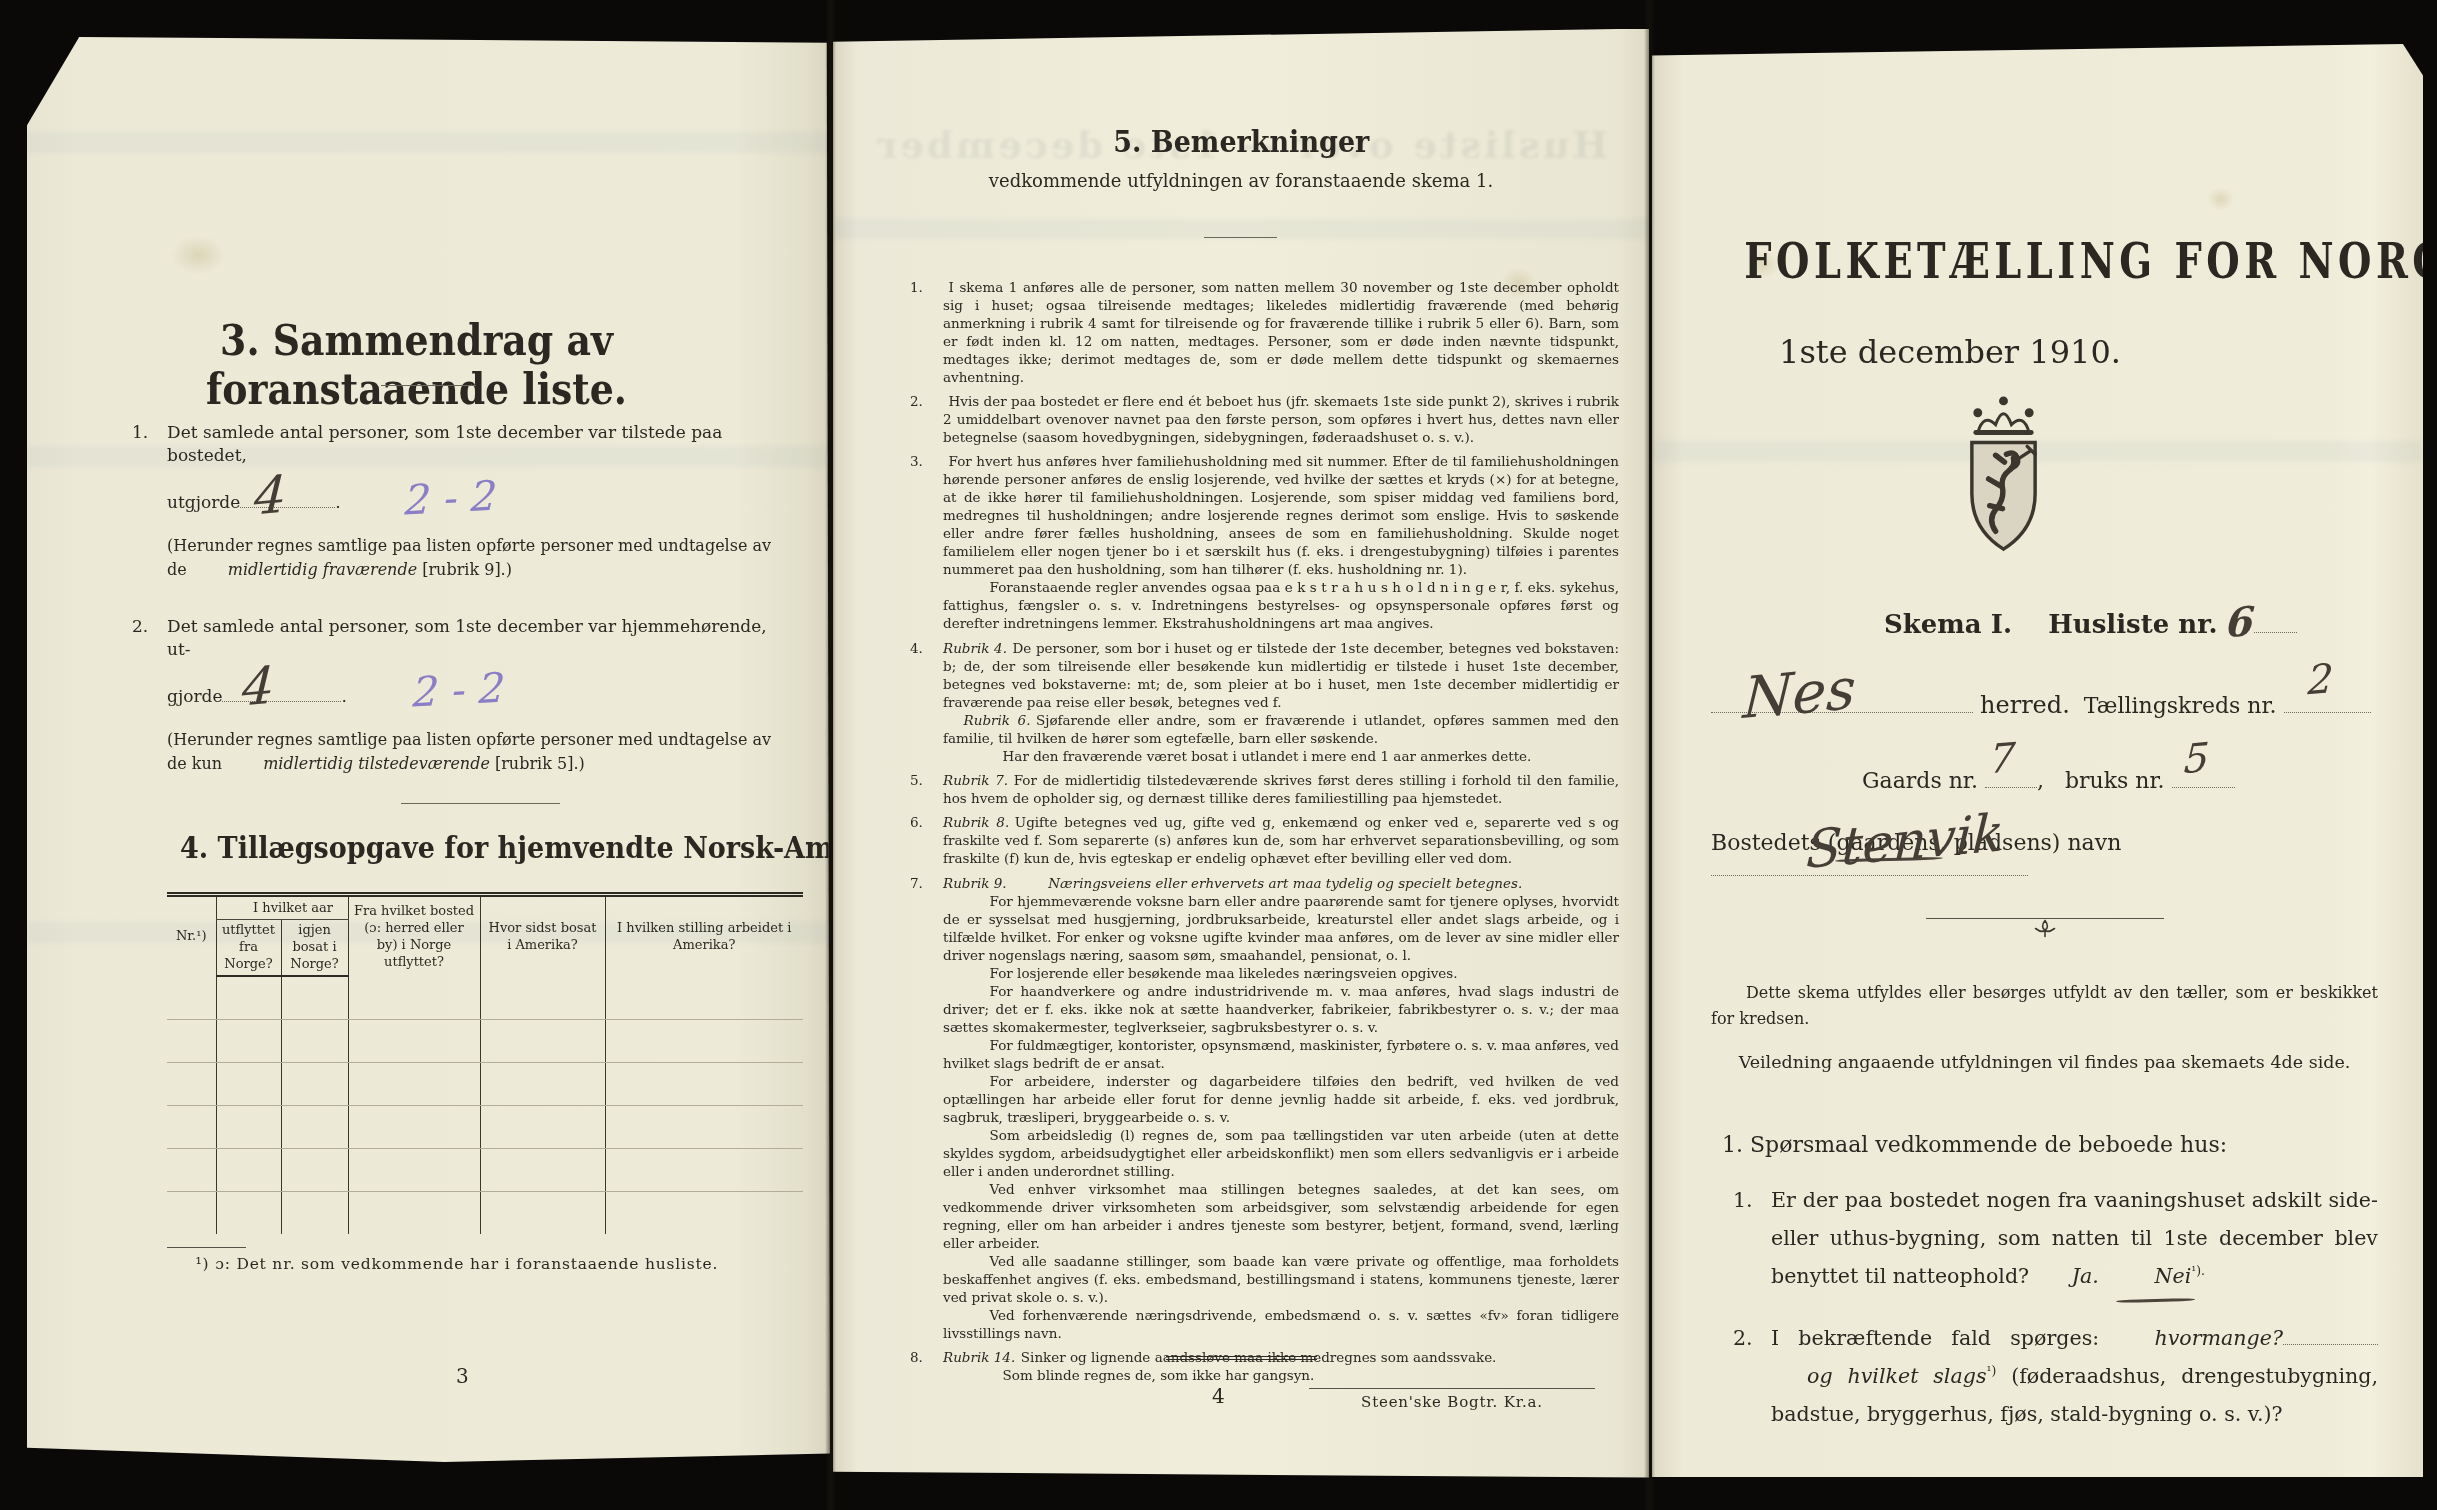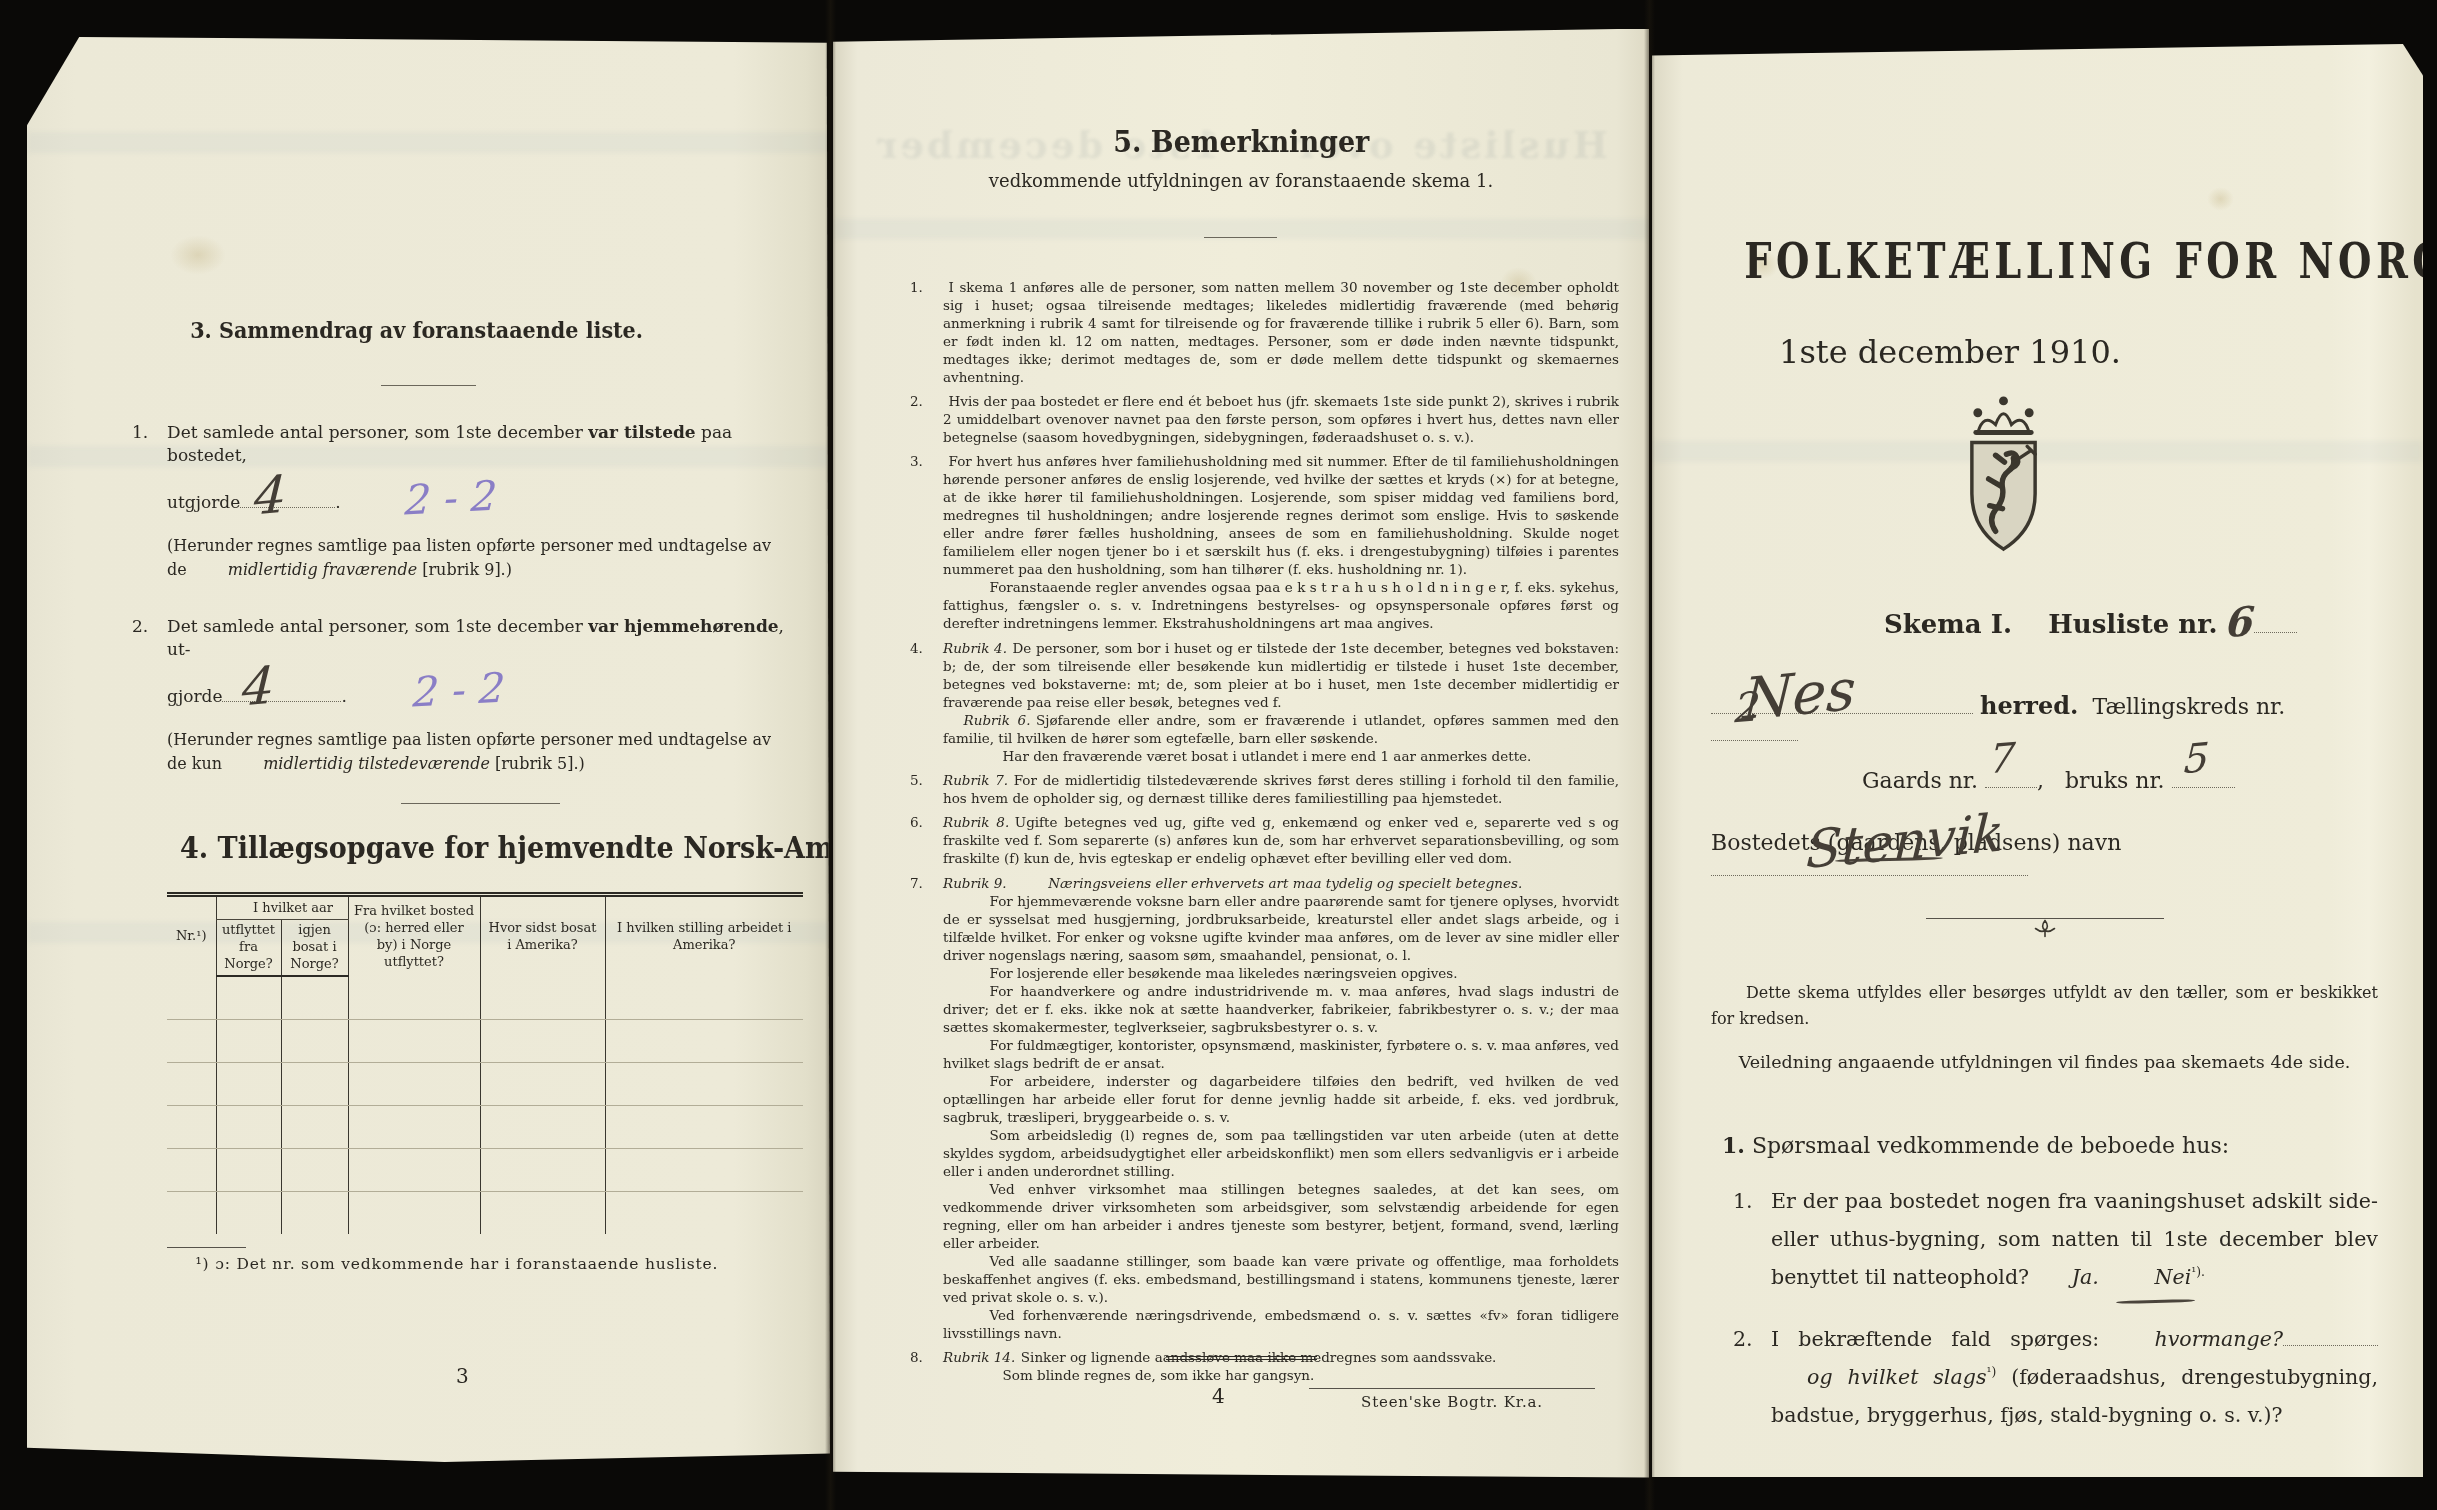--- a/index.html
+++ b/index.html
@@ -19,29 +19,29 @@
   .crease{position:absolute;top:0;bottom:0;width:11px;pointer-events:none;}
   .streak{position:absolute;left:0;right:0;height:20.6px;background:rgba(160,180,190,0.10);filter:blur(2.4px);}
   .stain{position:absolute;border-radius:50%;background:radial-gradient(rgba(150,120,40,.18),rgba(150,120,40,0) 70%);}
   
   .disp{font-weight:bold;display:inline-block;transform:scaleX(.9);transform-origin:center;}
   .ctr{text-align:center;}
   .rule{border-top:1.6px solid #6b675b;height:0;}
   .dots{display:inline-block;border-bottom:1.6px dotted #6e6a5c;height:0.9em;vertical-align:baseline;}
   sup{font-size:.6em;}
   .it{font-style:italic;margin-left:36px;}
-  .bd{font-weight:bold;}
+  .bd{font-weight:normal;}
   
   .hw{font-family:"DejaVu Serif",serif;font-style:italic;color:#443e36;
       display:inline-block;transform:rotate(-5deg) skewX(-8deg);line-height:1;}
   .hw2{font-family:"DejaVu Serif",serif;font-style:italic;color:#8a7ec6;
       display:inline-block;transform:rotate(-3deg) skewX(-6deg);line-height:1;}
   .inkline{position:absolute;height:3.2px;background:#4a443b;border-radius:60%/100%;transform:rotate(-1.5deg);}
   
-  #s3t{position:absolute;top:279px;left:0;right:24px;font-size:23px;}
+  #s3t{position:absolute;top:279px;left:0;right:24px;font-size:42px;}
   #s3rule{position:absolute;top:348px;left:354px;width:95px;}
   #lflow{position:absolute;left:140px;top:376px;width:627px;font-size:17px;line-height:1.35;}
   .litem{position:relative;margin-top:8px;}
   .lnum{position:absolute;left:-35px;top:0;}
   .fillline{position:relative;margin-top:24px;height:32px;}
   .lnote{font-size:16px;line-height:1.5;margin-top:11px;}
   #div34{margin:27px auto 0;width:159px;border-top:1.6px solid #6b675b;}
   #s4t{margin-top:24px;text-align:center;font-size:30px;white-space:nowrap;margin-left:-32px;}
   table.nat{border-collapse:collapse;table-layout:fixed;width:636px;margin-top:24px;
             border-top:5.6px double #2c2a24;font-family:"DejaVu Serif",serif;}

